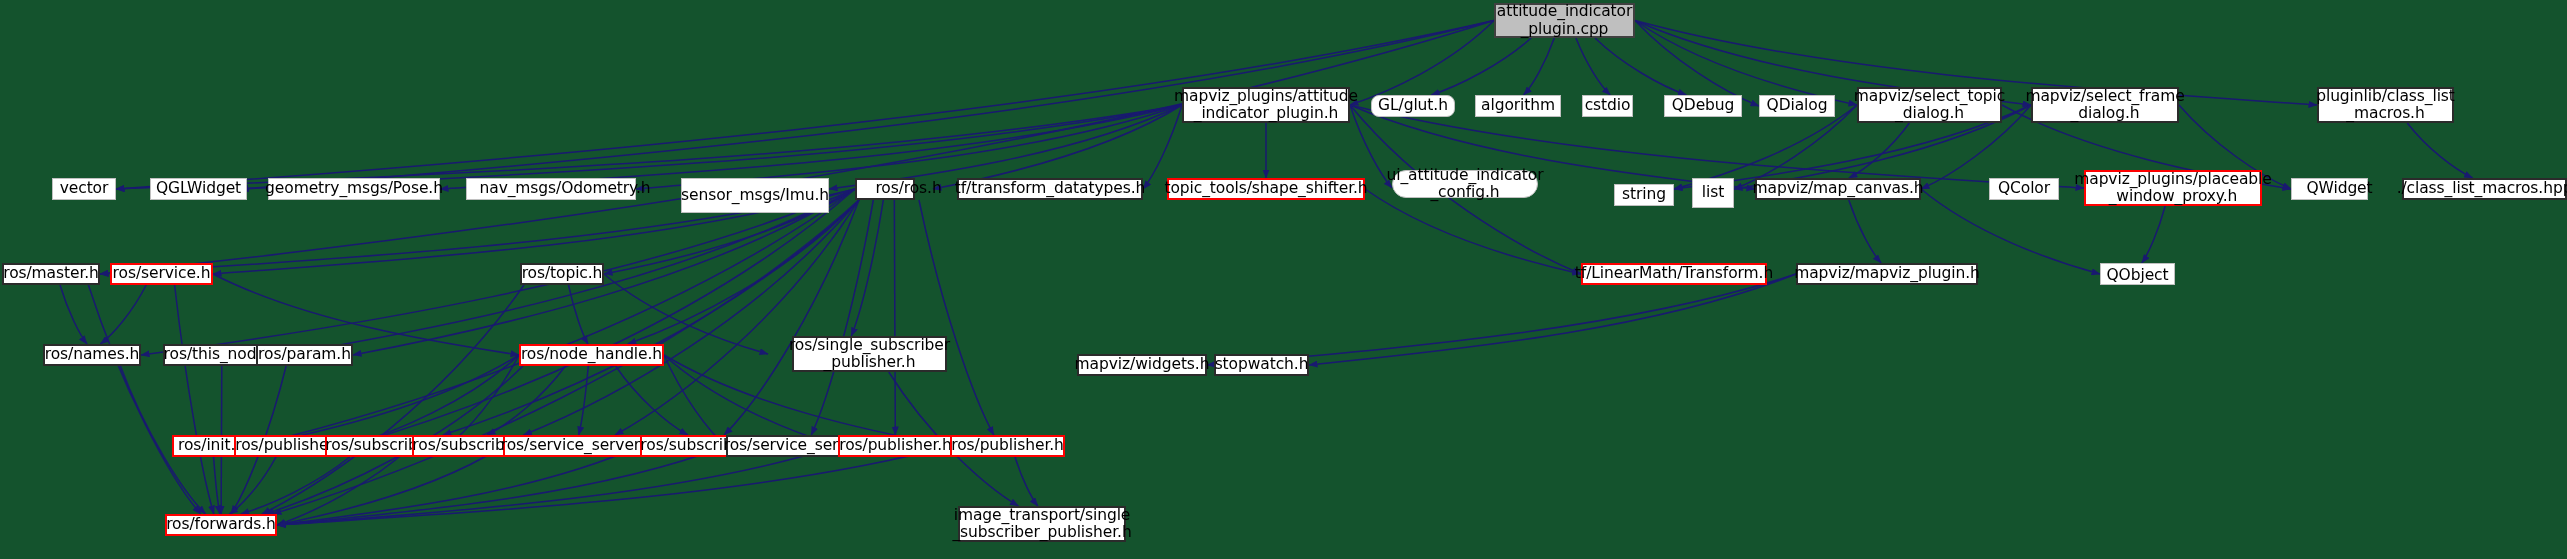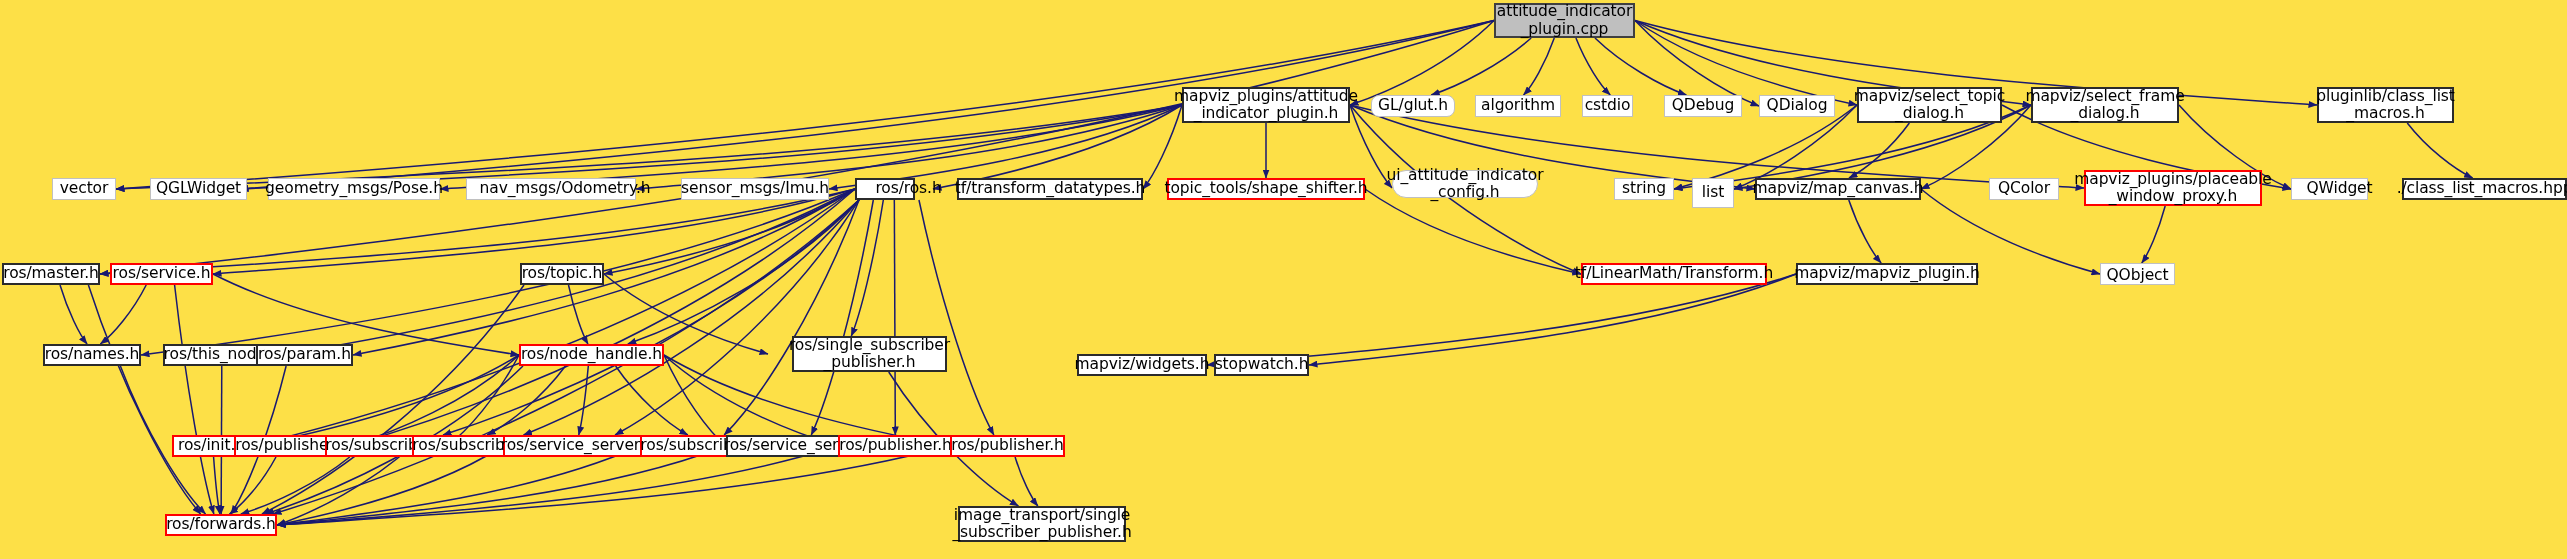--- a/index.html
+++ b/index.html
@@ -7,21 +7,21 @@
     padding: 0;
     background: #ffffff;
   }
   body {
     font-family: "DejaVu Sans", sans-serif;
   }
   #graph-wrap {
     position: relative;
     width: 2567px;
     height: 559px;
-    background: #fde047;
+    background: #14532d;
     overflow: hidden;
   }
   #edge-layer {
     position: absolute;
     left: 0;
     top: 0;
     width: 2567px;
     height: 559px;
   }
   .node {
@@ -173,27 +173,27 @@
       <div class="node b-dark" style="left: 1857px; top: 87px; width: 145px; height: 36px;"><span>mapviz/select_topic
 _dialog.h</span></div>
       <div class="node b-dark" style="left: 2031px; top: 87px; width: 148px; height: 36px;"><span>mapviz/select_frame
 _dialog.h</span></div>
       <div class="node b-dark" style="left: 2317px; top: 87px; width: 137px; height: 36px;"><span>pluginlib/class_list
 _macros.h</span></div>
       <div class="node b-grey" style="left: 52px; top: 178px; width: 64px; height: 22px;"><span>vector</span></div>
       <div class="node b-grey" style="left: 143px; top: 178px; width: 97px; height: 22px; margin-left: 7px;"><span>QGLWidget</span></div>
       <div class="node b-grey" style="left: 268px; top: 178px; width: 172px; height: 22px;"><span>geometry_msgs/Pose.h</span></div>
       <div class="node b-grey" style="left: 466px; top: 178px; width: 170px; height: 22px; padding-left: 28px;"><span>nav_msgs/Odometry.h</span></div>
-      <div class="node b-grey" style="left: 681px; top: 178px; width: 148px; height: 22px;"><span>sensor_msgs/Imu.h</span></div>
+      <div class="node b-grey" style="left: 681px; top: 178px; width: 148px; height: 35px;"><span>sensor_msgs/Imu.h</span></div>
       <div class="node b-dark" style="left: 855px; top: 178px; width: 60px; height: 22px; padding-left: 47px;"><span>ros/ros.h</span></div>
       <div class="node b-dark" style="left: 957px; top: 178px; width: 186px; height: 22px;"><span>tf/transform_datatypes.h</span></div>
       <div class="node b-red" style="left: 1167px; top: 178px; width: 198px; height: 22px;"><span>topic_tools/shape_shifter.h</span></div>
       <div class="node b-grey" style="left: 1392px; top: 170px; width: 146px; height: 28px; border-radius: 17px;"><span>ui_attitude_indicator
 _config.h</span></div>
-      <div class="node b-grey" style="left: 1614px; top: 178px; width: 60px; height: 22px;"><span>string</span></div>
+      <div class="node b-grey" style="left: 1614px; top: 184px; width: 60px; height: 22px;"><span>string</span></div>
       <div class="node b-grey" style="left: 1692px; top: 178px; width: 42px; height: 30px;"><span>list</span></div>
       <div class="node b-dark" style="left: 1755px; top: 178px; width: 166px; height: 22px;"><span>mapviz/map_canvas.h</span></div>
       <div class="node b-grey" style="left: 1989px; top: 178px; width: 70px; height: 22px;"><span>QColor</span></div>
       <div class="node b-red" style="left: 2084px; top: 170px; width: 178px; height: 36px;"><span>mapviz_plugins/placeable
 _window_proxy.h</span></div>
       <div class="node b-grey" style="left: 2291px; top: 178px; width: 77px; height: 22px; padding-left: 20px;"><span>QWidget</span></div>
       <div class="node b-dark" style="left: 2402px; top: 178px; width: 165px; height: 22px;"><span>./class_list_macros.hpp</span></div>
       <div class="node b-dark" style="left: 2px; top: 263px; width: 98px; height: 22px;"><span>ros/master.h</span></div>
       <div class="node b-red" style="left: 110px; top: 263px; width: 103px; height: 22px;"><span>ros/service.h</span></div>
       <div class="node b-dark" style="left: 520px; top: 263px; width: 84px; height: 22px;"><span>ros/topic.h</span></div>

